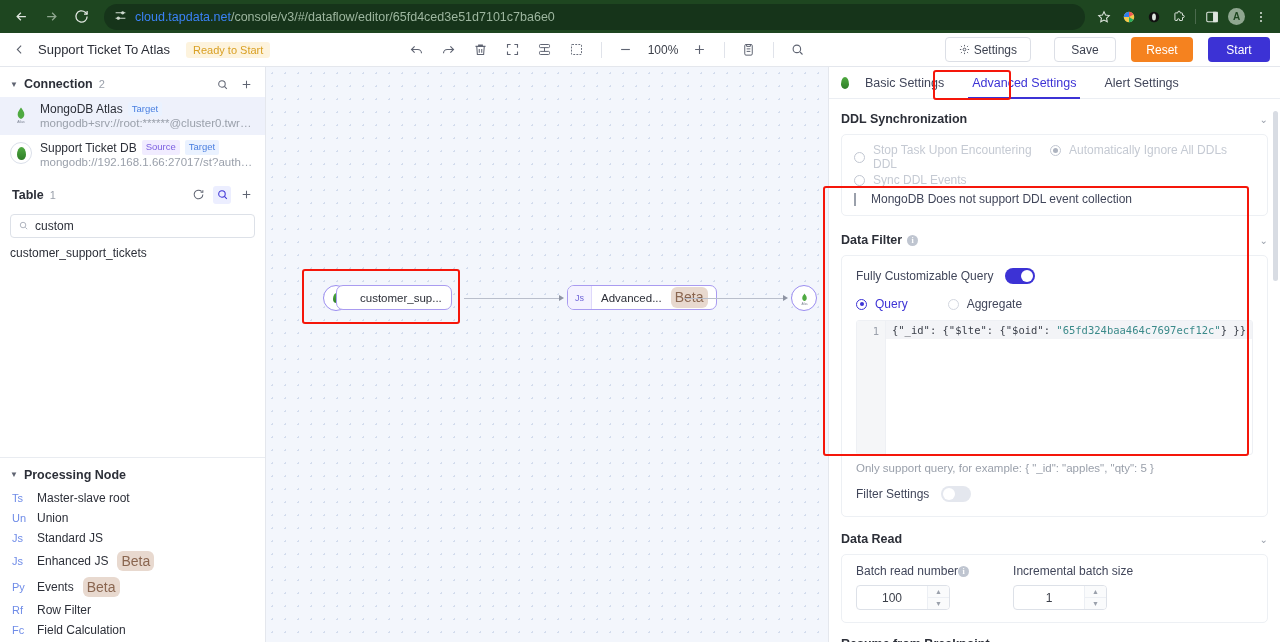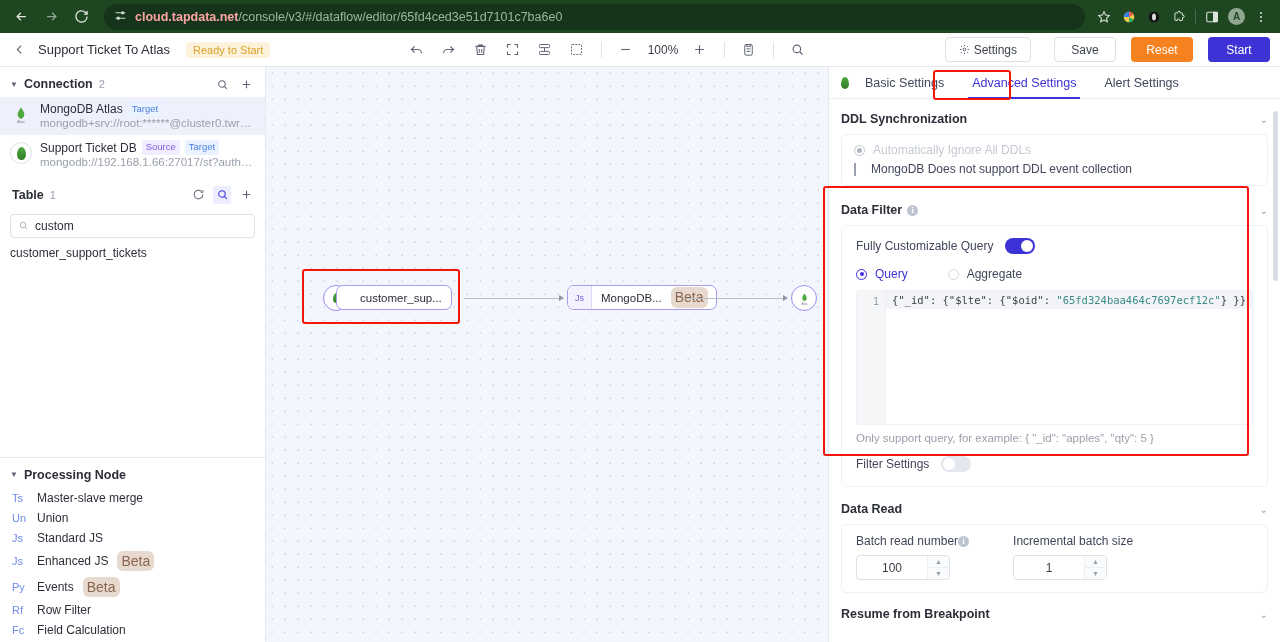--- a/index.html
+++ b/index.html
@@ -22,21 +22,21 @@
   .nav-btn svg { display: block; }
   .omnibox {
     flex: 1; height: 26px; background: #16341a; border-radius: 13px;
     display: flex; align-items: center; padding: 0 10px; gap: 8px;
     margin: 0 6px; min-width: 0;
   }
   .omni-url {
     font-size: 12.5px; color: #9db69f; white-space: nowrap; overflow: hidden;
     text-overflow: ellipsis;
   }
-  .omni-url b { color: #fca5a5; font-weight: 700; }
+  .omni-url b { color: #3b82f6; font-weight: 400; }
   .chrome-right { display: flex; align-items: center; gap: 7px; padding-right: 2px;}
   .chip { width: 18px; height: 18px; display:flex; align-items:center; justify-content:center;
           color:#e8eee8; font-size: 13px; }
   .avatar-c {
     width: 17px; height: 17px; border-radius: 50%; background: #8fa790; color:#1e4620;
     font-size: 10px; display:flex; align-items:center; justify-content:center; font-weight:600;
   }
   .chrome-sep { width:1px; height:15px; background:#4b6a4d; }
 
   
@@ -460,21 +460,21 @@
 
       <div class="side-gap"></div>
 
       <div class="proc-sec">
         <div class="sec-head">
           <span class="caret">▼</span>
           <span class="sec-title">Processing Node</span>
         </div>
         <div class="proc-item">
           <span class="proc-ico">Ts</span>
-          <span class="proc-label">Master-slave merge</span>
+          <span class="proc-label">Master-slave root</span>
         </div>
         <div class="proc-item">
           <span class="proc-ico">Un</span>
           <span class="proc-label">Union</span>
         </div>
         <div class="proc-item">
           <span class="proc-ico">Js</span>
           <span class="proc-label">Standard JS</span>
         </div>
         <div class="proc-item">
@@ -506,21 +506,21 @@
       </div>
       <div class="node" style="left:70px; top:218px; padding-left:14px;">
         <span class="node-label">customer_sup...</span>
       </div>
 
       <div class="edge" style="left:198px; top:231px; width:96px;"></div>
       <div class="arrow-h" style="left:293px; top:227.5px;"></div>
 
       <div class="node" style="left:301px; top:218px;">
         <span class="node-ico">Js</span>
-        <span class="node-label">MongoDB...</span>
+        <span class="node-label">Advanced...</span>
         <span class="badge-beta" style="margin-right:8px">Beta</span>
       </div>
 
       <div class="edge" style="left:418px; top:231px; width:100px;"></div>
       <div class="arrow-h" style="left:517px; top:227.5px;"></div>
 
       <div class="circ-node" style="left:525px; top:218px;">
         <svg width="15" height="15" viewBox="0 0 24 24">
             <path d="M12 4c1.8 2.6 3.6 4.4 3.6 7.5 0 2.3-1.6 4.1-3.6 4.6-2-.5-3.6-2.3-3.6-4.6C8.4 8.4 10.2 6.6 12 4z" fill="#4faa41"></path>
             <text x="12" y="22" font-size="4.5" fill="#7a8091" text-anchor="middle" font-family="Liberation Sans">Atlas</text>
@@ -543,20 +543,30 @@
       <div class="rp-scroll">
 
         <div class="grp-head">
           <span class="grp-title">DDL Synchronization</span>
           <span class="sp"></span>
           <span class="chev">⌄</span>
         </div>
 
         <div class="card" style="padding:8px 12px 9px 12px">
           <div style="display:flex; align-items:flex-start; gap:0">
+            <div style="width:196px">
+              <div class="radio-row">
+                <span class="radio checked-dim"></span>
+                <span class="dim-txt">Stop Task Upon Encountering DDL</span>
+              </div>
+              <div class="radio-row">
+                <span class="radio checked-dim"></span>
+                <span class="dim-txt">Sync DDL Events</span>
+              </div>
+            </div>
             <div class="radio-row">
               <span class="radio checked-dim">
                   <i></i>
                 </span>
               <span class="dim-txt">Automatically Ignore All DDLs</span>
             </div>
           </div>
           <div class="note-row">
             <span class="note-bar"></span>
             <span class="note-txt">MongoDB Does not support DDL event collection</span>

